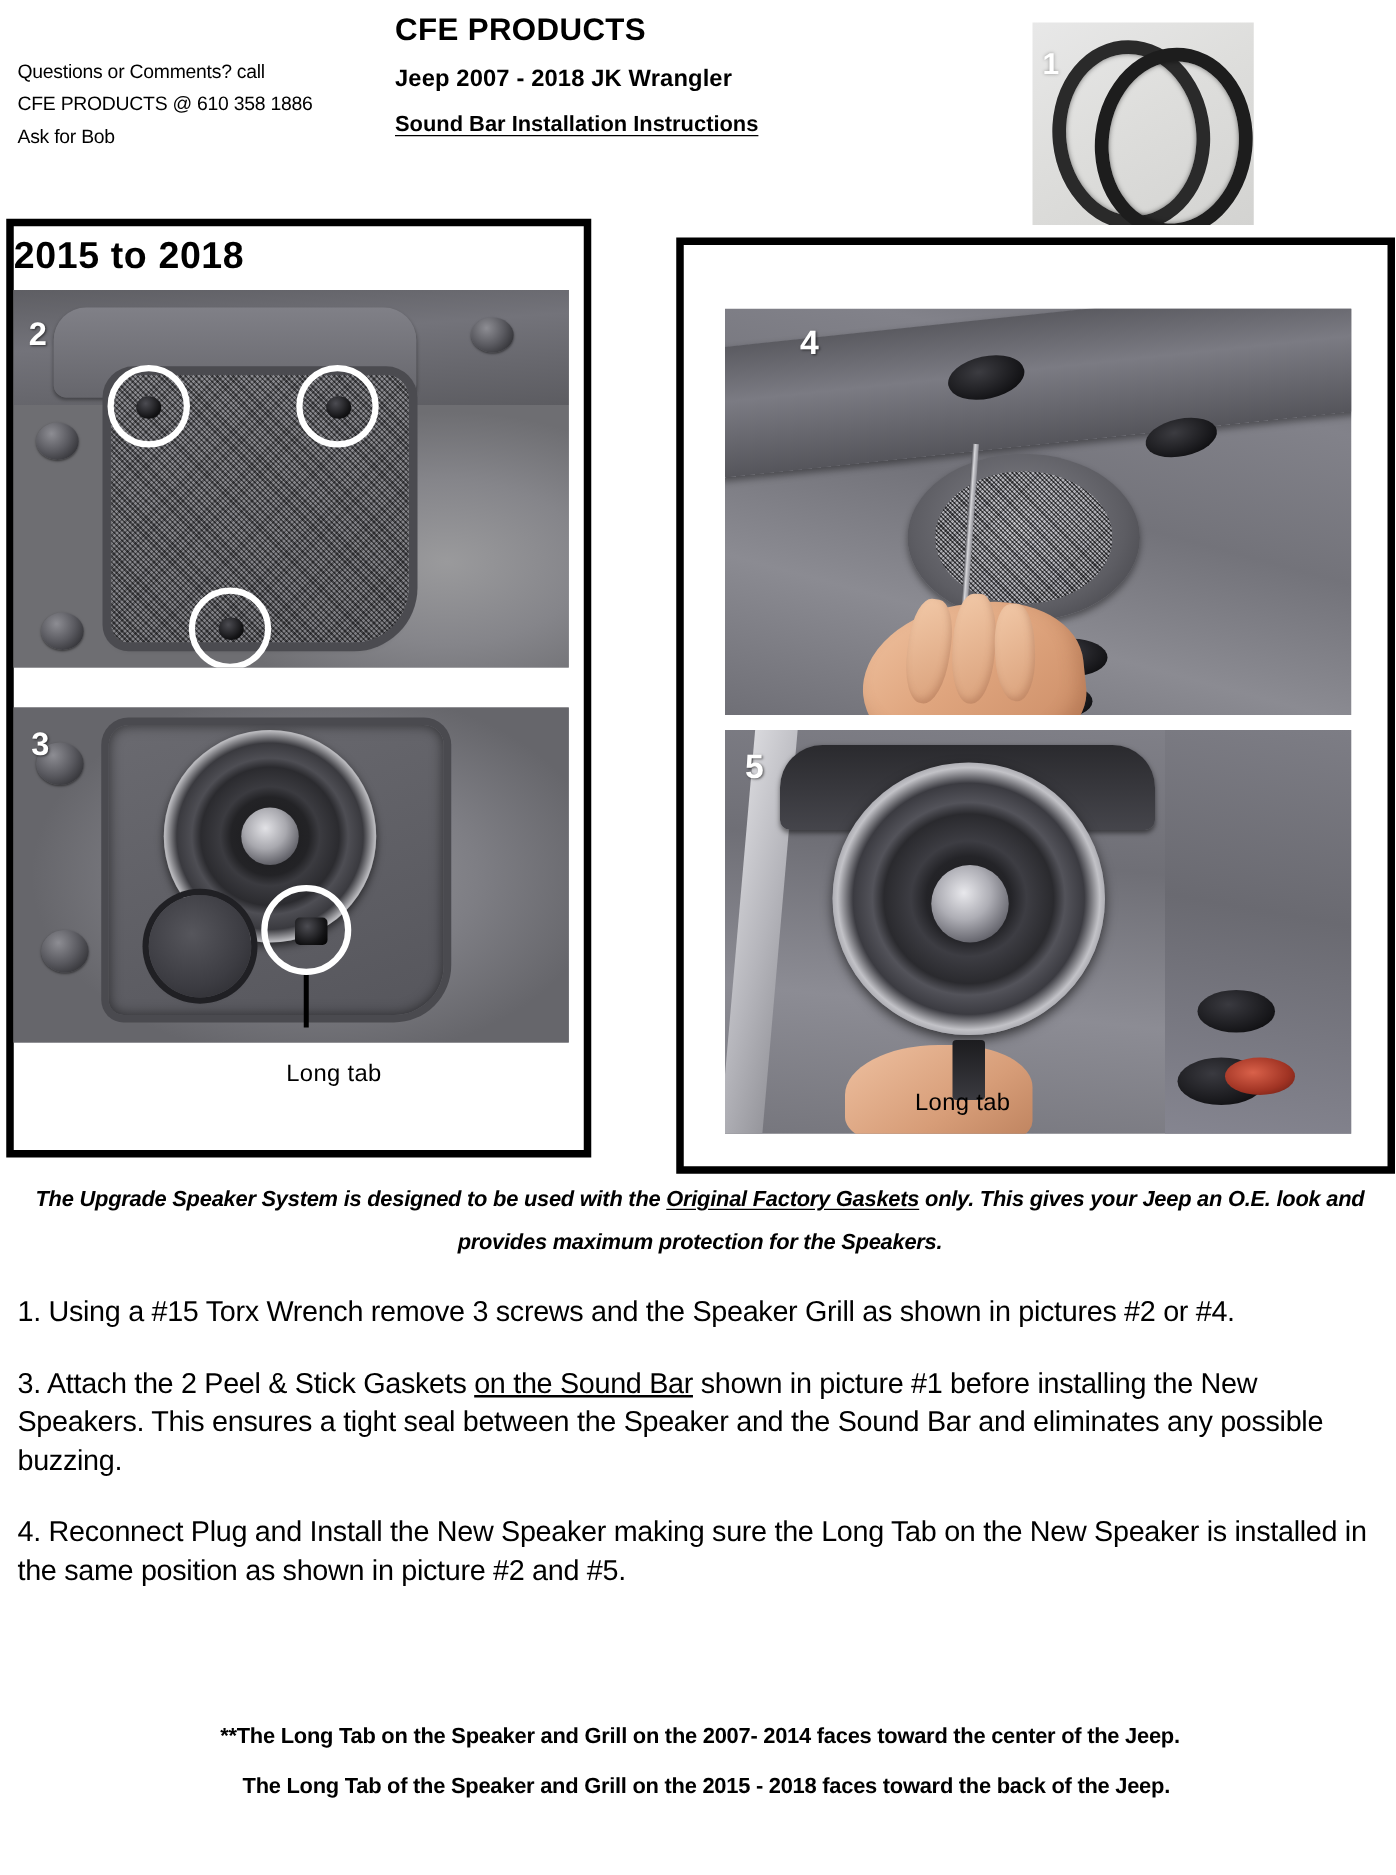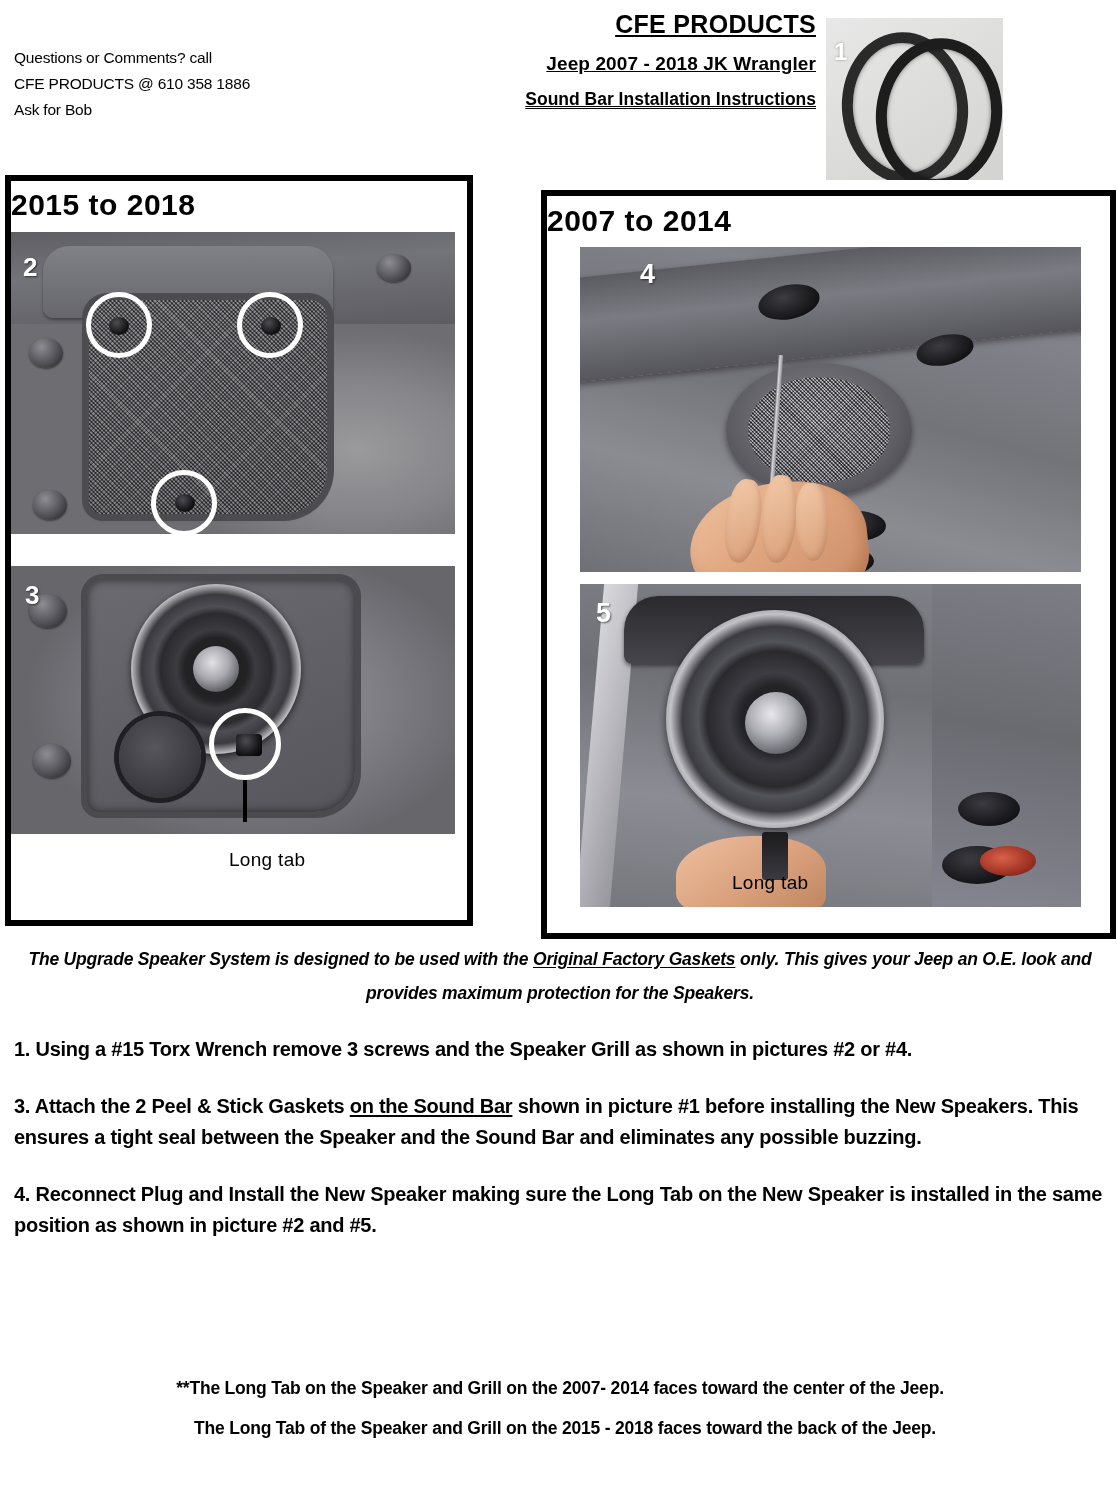--- a/index.html
+++ b/index.html
@@ -19,21 +19,21 @@
   
   #header { position: absolute; left: 0; top: 0; width: 1117px; height: 180px; }
 
   #contact-block {
     position: absolute; left: 14px; top: 45px; width: 300px;
     font-size: 15.5px; line-height: 26px;
     letter-spacing: -0.2px;
   }
 
   #title-block {
-    position: absolute; left: 336px; top: 10px; width: 480px; text-align: right; text-decoration: underline;
+    position: absolute; left: 316px; top: 10px; width: 480px; text-align: left;
   }
   #company-name {
     font-size: 25px; font-weight: bold; letter-spacing: 0.3px; margin-bottom: 14px;
   }
   #model-line {
     font-size: 19.5px; font-weight: bold; letter-spacing: 0.2px; margin-bottom: 14px;
   }
   #vehicle-line {
     font-size: 19px; font-weight: bold; letter-spacing: 0.1px; margin-bottom: 14px;
   }
@@ -285,21 +285,21 @@
   
   #intro-paragraph {
     position: absolute; left: 20px; top: 942px; width: 1080px;
     text-align: center; font-style: italic; font-weight: bold;
     font-size: 17.5px; line-height: 34px; letter-spacing: -0.2px;
   }
   #intro-paragraph u { text-underline-offset: 2px; }
 
   #steps { position: absolute; left: 14px; top: 1034px; width: 1092px; }
   .step {
-    font-size: 20px; line-height: 31px; font-weight: bold;
+    font-size: 23px; line-height: 31px; font-weight: normal;
     letter-spacing: -0.25px; margin-bottom: 26px;
   }
   .step u { text-underline-offset: 2px; }
 
   #footnotes {
     position: absolute; left: 20px; top: 1368px; width: 1080px;
     text-align: center; font-size: 17.5px; font-weight: bold;
     line-height: 40px; letter-spacing: -0.2px;
   }
   #footnote-2 { padding-left: 10px; }
@@ -367,21 +367,20 @@
 
     <div class="photo-num" style="left:14px; top:14px; font-size:26px;">3</div>
   </div>
 
   <div class="tab-label" style="left:218px; top:668px;">Long tab</div>
 
 </div>
 
 <div class="panel" id="panel-right">
 
-  <div class="panel-title">2007 to 2014</div>
 
   <div class="photo" id="photo-4">
     <div id="photo-4-bar"></div>
     <div id="photo-4-vent-a"></div>
     <div id="photo-4-vent-b"></div>
 
     <div id="photo-4-speaker-ring">
       <div id="photo-4-mesh"></div>
     </div>
 

